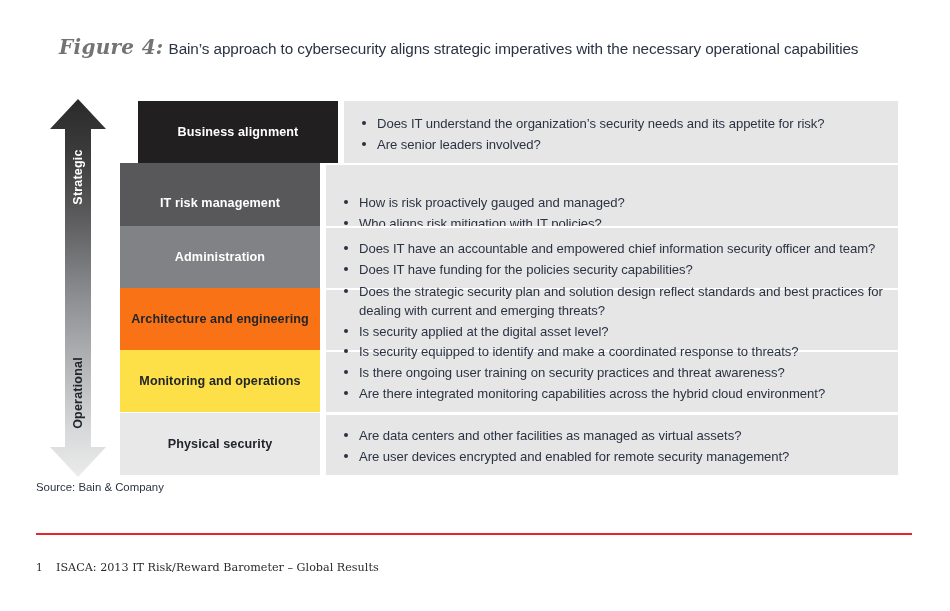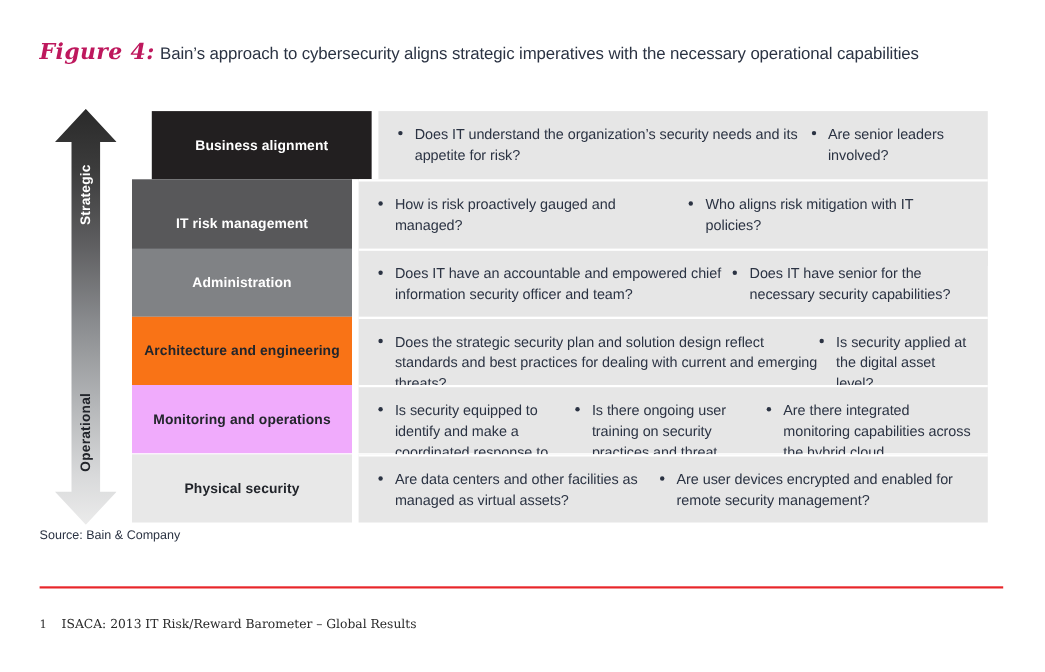--- a/index.html
+++ b/index.html
@@ -26,23 +26,24 @@
     white-space: nowrap;
     font-size: 15.5px;
     line-height: 30px;
     color: #2b3343;
   }
   #figure-title .fig-num {
     font-family: "DejaVu Serif", serif;
     font-style: italic;
     font-weight: bold;
     font-size: 20px;
-    color: #be185d;
+    color: #737373;
     letter-spacing: 0.3px;
     padding-right: 5px;
+    margin-left: 23px;
   }
   #figure-title .fig-caption {
     font-size: 15.3px;
     letter-spacing: -0.1px;
   }
 
   
   #diagram {
     position: absolute;
     left: 0;
@@ -110,22 +111,22 @@
     width: 6px;
     flex: 0 0 6px;
     background: #ffffff;
   }
   .row-bullets {
     flex: 1 1 auto;
     background: #e6e6e6;
     box-sizing: border-box;
     padding: 10px 14px 8px 16px;
     display: flex;
-    flex-direction: row;
-    justify-content: center;
+    flex-direction: column;
+    justify-content: flex-end;
   }
   .row + .row .row-bullets {
     border-top: 2px solid #ffffff;
   }
   .bullet {
     position: relative;
     padding-left: 17px;
     font-size: 13.1px;
     line-height: 19px;
     color: #2b3343;
@@ -222,33 +223,33 @@
         <div class="row-bullets">
           <div class="bullet"><span class="dot"></span><span>How is risk proactively gauged and managed?</span></div>
           <div class="bullet"><span class="dot"></span><span>Who aligns risk mitigation with IT policies?</span></div>
         </div>
       </div>
       <div class="row" style="top: 225.6px; height: 62.3px;">
         <div class="row-label" style="background: rgb(128, 130, 133); color: #ffffff;">Administration</div>
         <div class="row-gap"></div>
         <div class="row-bullets">
           <div class="bullet"><span class="dot"></span><span>Does IT have an accountable and empowered chief information security officer and team?</span></div>
-          <div class="bullet"><span class="dot"></span><span>Does IT have senior for the necessary security capabilities?</span></div>
+          <div class="bullet"><span class="dot"></span><span>Does IT have funding for the policies security capabilities?</span></div>
         </div>
       </div>
       <div class="row" style="top: 287.9px; height: 62.3px;">
         <div class="row-label" style="background: #f97316; color: rgb(34, 37, 43);">Architecture and engineering</div>
         <div class="row-gap"></div>
         <div class="row-bullets">
           <div class="bullet"><span class="dot"></span><span>Does the strategic security plan and solution design reflect standards and best practices for dealing with current and emerging threats?</span></div>
           <div class="bullet"><span class="dot"></span><span>Is security applied at the digital asset level?</span></div>
         </div>
       </div>
       <div class="row" style="top: 350.2px; height: 62.3px;">
-        <div class="row-label" style="background: #f0abfc; color: rgb(34, 37, 43);">Monitoring and operations</div>
+        <div class="row-label" style="background: #fde047; color: rgb(34, 37, 43);">Monitoring and operations</div>
         <div class="row-gap"></div>
         <div class="row-bullets">
           <div class="bullet"><span class="dot"></span><span>Is security equipped to identify and make a coordinated response to threats?</span></div>
           <div class="bullet"><span class="dot"></span><span>Is there ongoing user training on security practices and threat awareness?</span></div>
           <div class="bullet"><span class="dot"></span><span>Are there integrated monitoring capabilities across the hybrid cloud environment?</span></div>
         </div>
       </div>
       <div class="row" style="top: 412.5px; height: 62.3px;">
         <div class="row-label" style="background: rgb(232, 232, 232); color: rgb(34, 37, 43); text-align: right;">Physical security</div>
         <div class="row-gap"></div>

